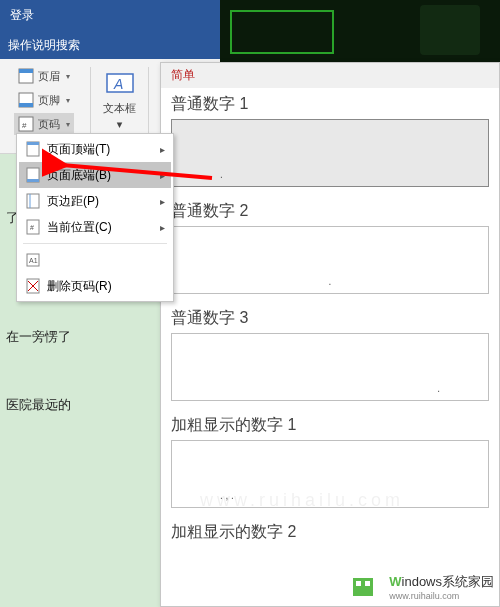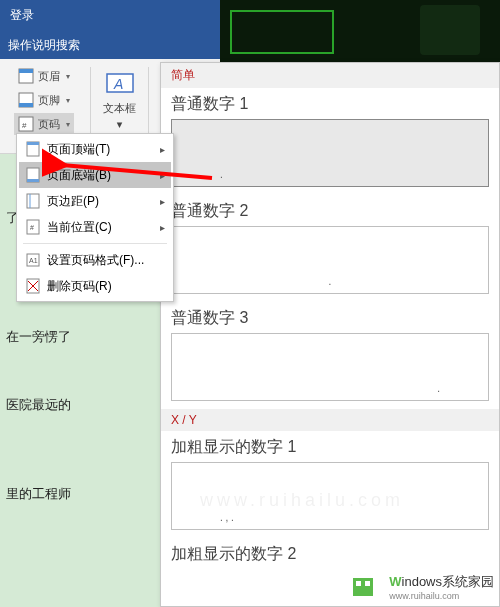--- a/index.html
+++ b/index.html
@@ -179,21 +179,20 @@
         </svg></span>
     <span>当前位置(C)</span>
     <span class="arrow">▸</span>
   </div>
   <div class="sep"></div>
   <div class="mi">
     <span class="icon"><svg width="16" height="16">
           <rect x="2" y="2" width="12" height="12" fill="#fff" stroke="#888"></rect>
           <text x="4" y="11" font-size="7" fill="#555">A1</text>
         </svg></span>
-    <span>设置页码格式(F)...</span>
   </div>
   <div class="mi">
     <span class="icon"><svg width="16" height="16">
           <rect x="2" y="1" width="12" height="14" fill="#fff" stroke="#888"></rect>
           <line x1="3" y1="3" x2="13" y2="13" stroke="#c00"></line>
           <line x1="13" y1="3" x2="3" y2="13" stroke="#c00"></line>
         </svg></span>
     <span>删除页码(R)</span>
   </div>
 </div>
@@ -205,33 +204,31 @@
       <span class="pnum" style="left:48px; bottom:6px;">.</span>
     </div>
   <div class="item-label">普通数字 2</div>
   <div class="preview">
       <span class="pnum" style="left:50%; bottom:6px; transform:translateX(-50%);">.</span>
     </div>
   <div class="item-label">普通数字 3</div>
   <div class="preview">
       <span class="pnum" style="right:48px; bottom:6px;">.</span>
     </div>
-  <div class="section-h">X / Y</div>
   <div class="item-label">加粗显示的数字 1</div>
   <div class="preview">
       <span class="pnum" style="left:48px; bottom:6px;">. , .</span>
     </div>
   <div class="item-label">加粗显示的数字 2</div>
 </div>
 
 <div class="doc">
   <div class="para">了十个来回。</div>
   <div class="para" style="margin-top:90px;">在一旁愣了</div>
   <div class="para" style="margin-top:10px;">医院最远的</div>
-  <div class="para" style="margin-top:60px;">里的工程师</div>
 </div>
 
 <svg class="arrow-overlay" viewBox="0 0 180 90">
   <defs>
       <marker id="ah" markerWidth="12" markerHeight="12" refX="2" refY="5" orient="auto">
         <path d="M10 0 L0 5 L10 10 Z" fill="#ff0000"></path>
       </marker>
     </defs>
   <line x1="170" y1="68" x2="20" y2="55" stroke="#ff0000" stroke-width="4" marker-end="url(#ah)"></line>
 </svg>

